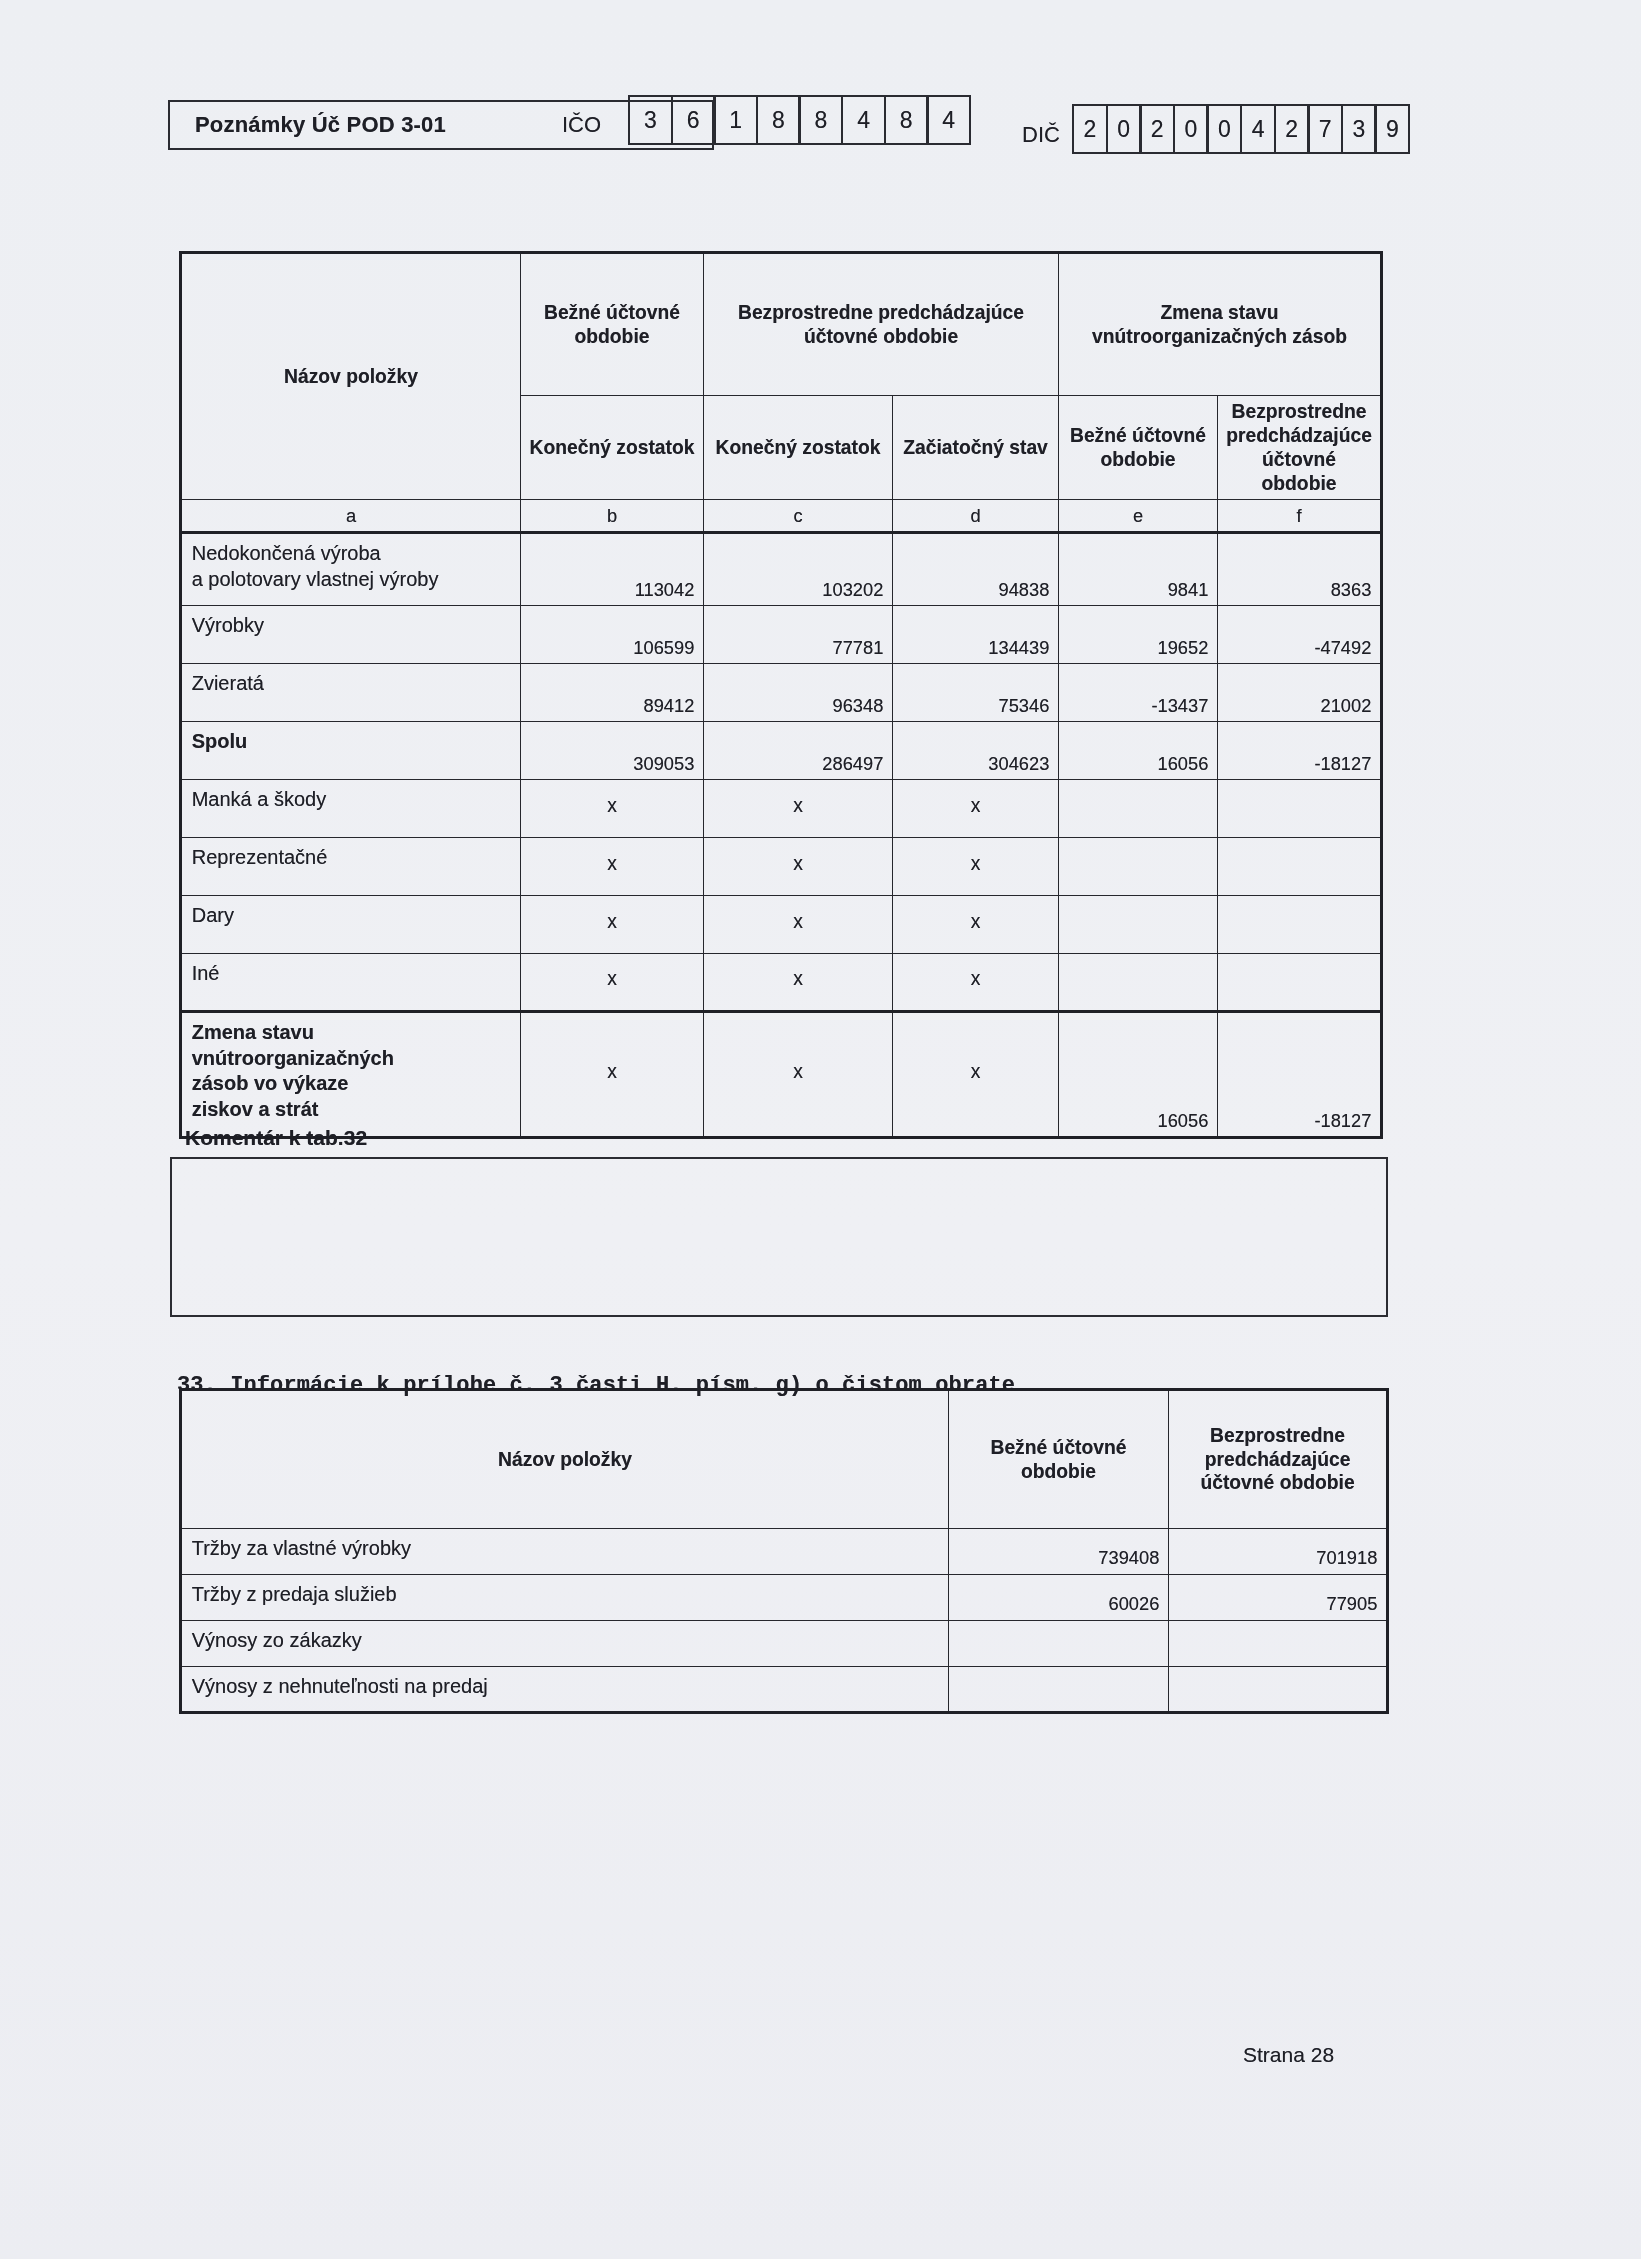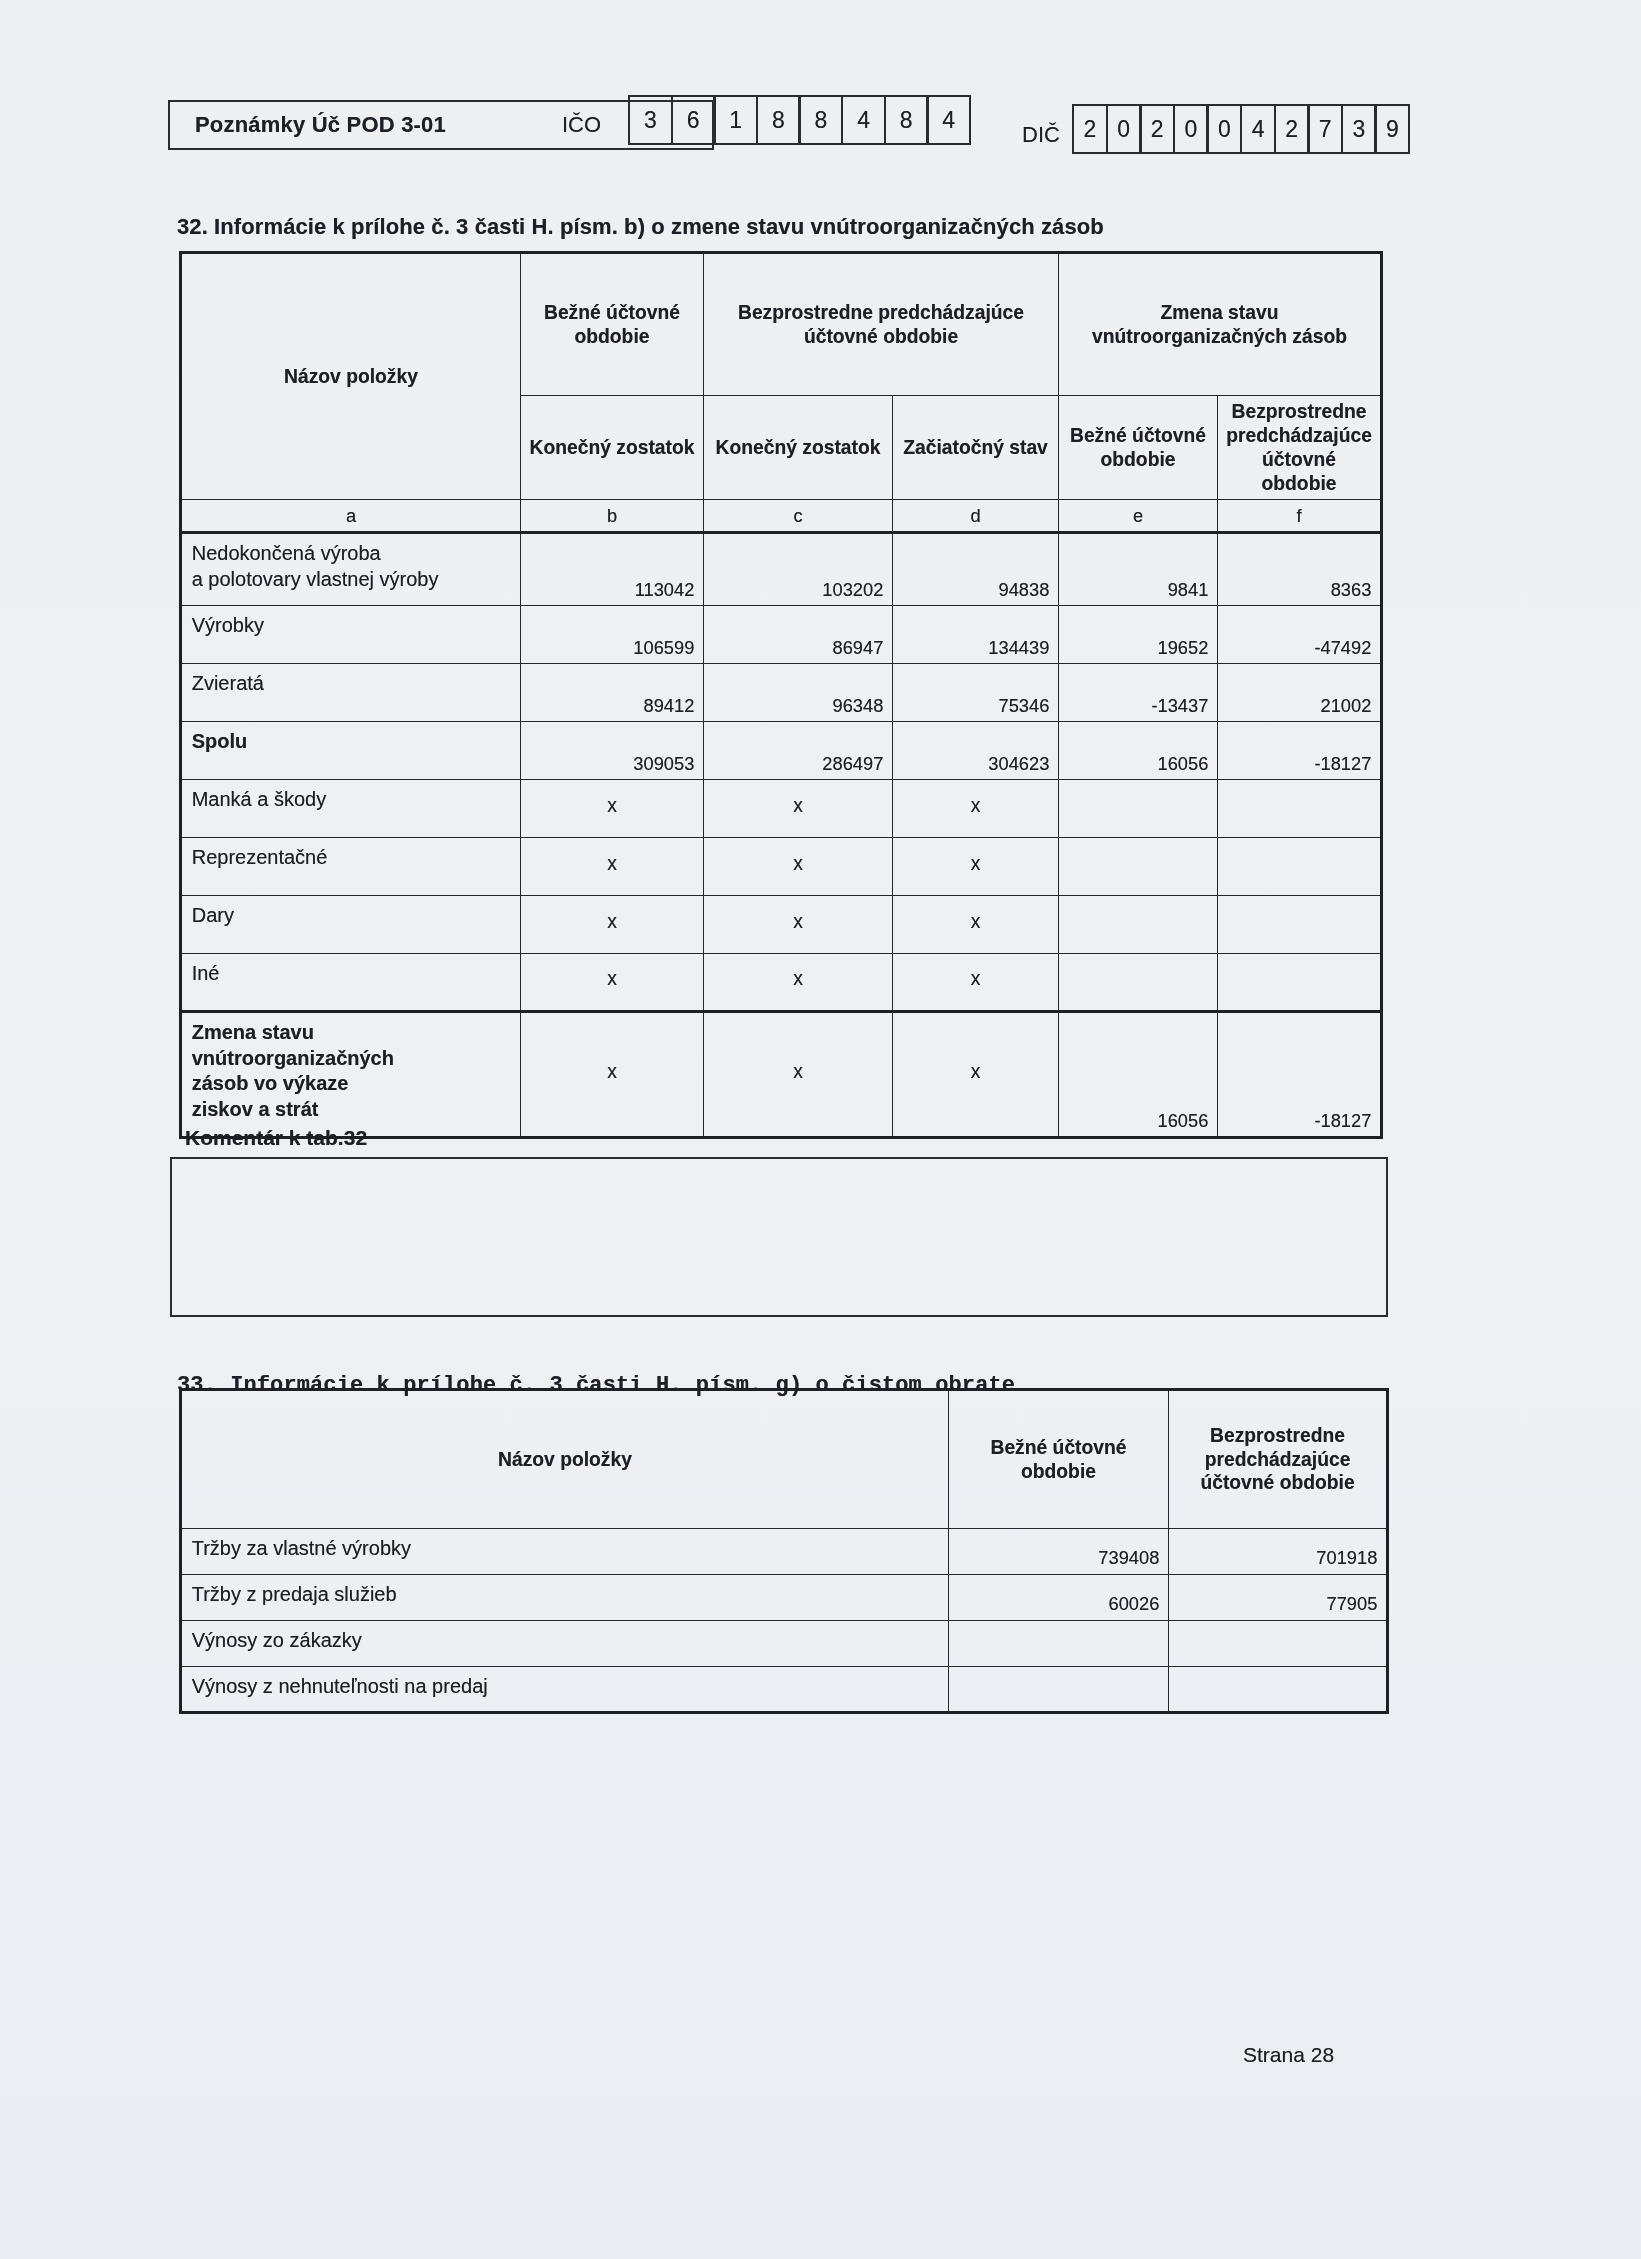--- a/index.html
+++ b/index.html
@@ -98,21 +98,20 @@
     <span class="digit txt">2</span>
     <span class="digit txt">0</span>
     <span class="digit txt">0</span>
     <span class="digit txt">4</span>
     <span class="digit txt">2</span>
     <span class="digit txt">7</span>
     <span class="digit txt">3</span>
     <span class="digit txt">9</span>
   </div>
 
-  <div class="sec-title txt" style="top:214px;">32.  Informácie k prílohe č. 3 časti H. písm. b) o zmene stavu vnútroorganizačných zásob</div>
 
   <table class="t txt" style="left:179px;top:251px;width:1202px;">
     <colgroup>
       <col style="width:340px">
         <col style="width:183px">
         <col style="width:189px">
       <col style="width:166px">
         <col style="width:159px">
         <col style="width:164px">
     </colgroup>
@@ -143,21 +142,21 @@
 a polotovary vlastnej výroby</td>
       <td class="num">113042</td>
       <td class="num">103202</td>
       <td class="num">94838</td>
       <td class="num">9841</td>
       <td class="num">8363</td>
     </tr>
     <tr style="height:58px;">
       <td class="lbl">Výrobky</td>
       <td class="num">106599</td>
-      <td class="num">86947</td>
+      <td class="num">77781</td>
       <td class="num">134439</td>
       <td class="num">19652</td>
       <td class="num">-47492</td>
     </tr>
     <tr style="height:58px;">
       <td class="lbl">Zvieratá</td>
       <td class="num">89412</td>
       <td class="num">96348</td>
       <td class="num">75346</td>
       <td class="num">-13437</td>

